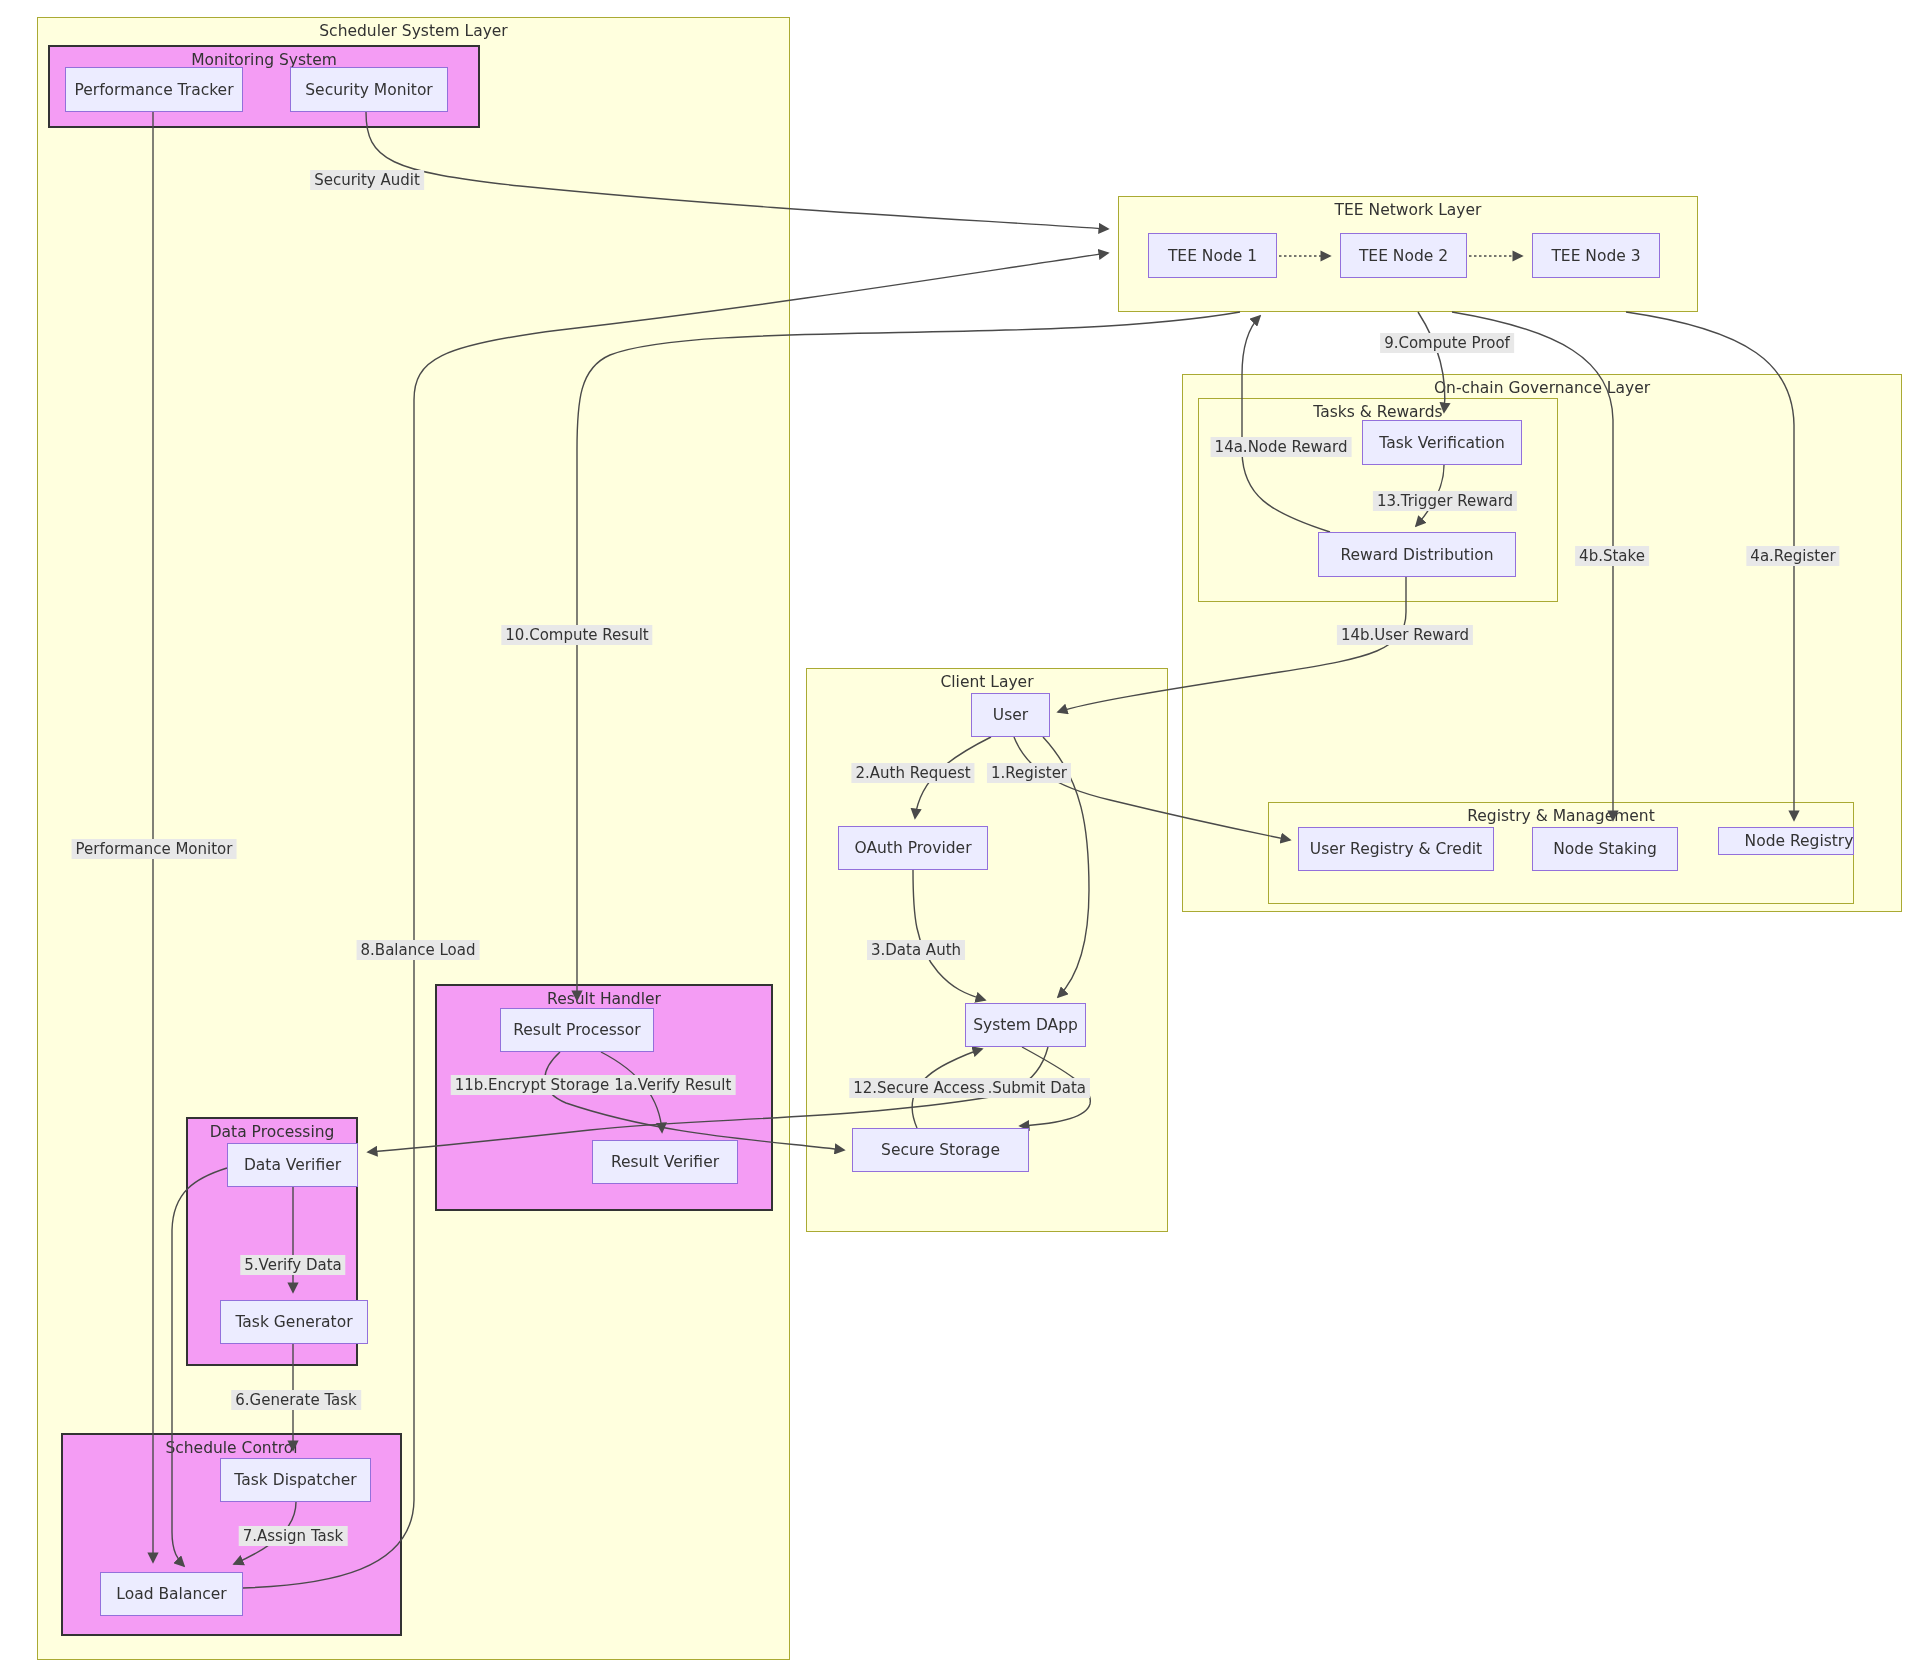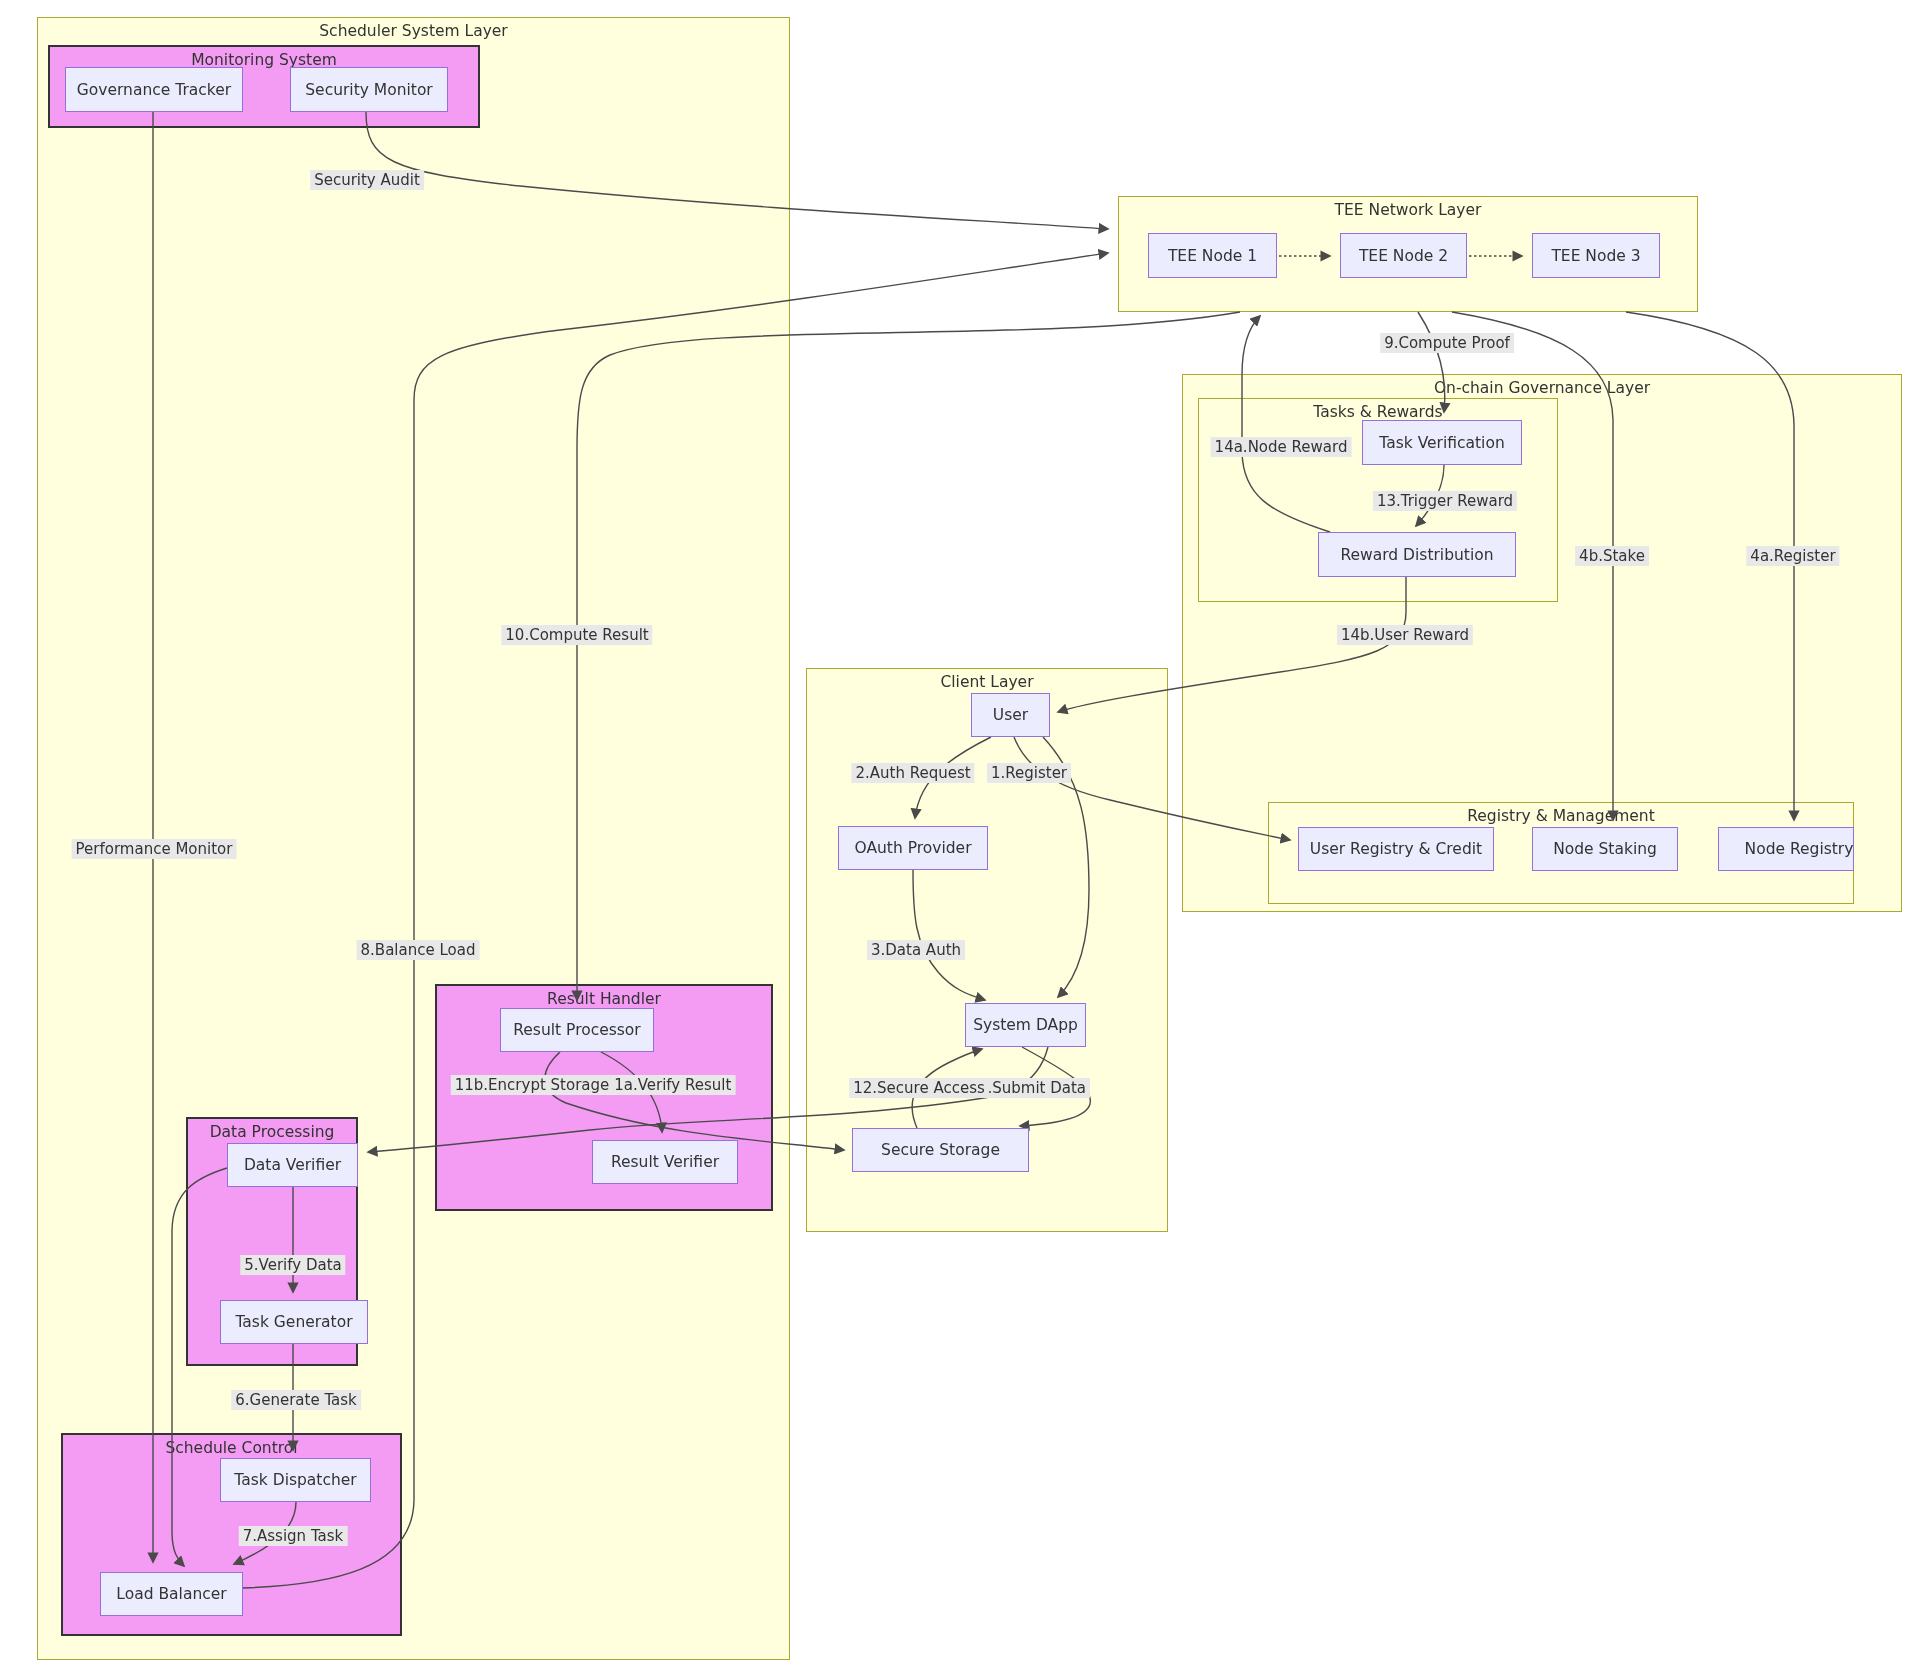--- a/index.html
+++ b/index.html
@@ -38,21 +38,21 @@
   
   #n-pt{left:65px;top:67px;width:178px;height:45px;}
   #n-sm{left:290px;top:67px;width:158px;height:45px;}
   #n-tee1{left:1148px;top:233px;width:129px;height:45px;}
   #n-tee2{left:1340px;top:233px;width:127px;height:45px;}
   #n-tee3{left:1532px;top:233px;width:128px;height:45px;}
   #n-tv{left:1362px;top:420px;width:160px;height:45px;}
   #n-rd{left:1318px;top:532px;width:198px;height:45px;}
   #n-ur{left:1298px;top:827px;width:196px;height:44px;}
   #n-ns{left:1532px;top:827px;width:146px;height:44px;}
-  #n-nr{left:1718px;top:827px;width:136px;height:44px;padding-left:26px;}
+  #n-nr{left:1718px;top:827px;width:136px;height:28px;padding-left:26px;}
   #n-user{left:971px;top:693px;width:79px;height:44px;}
   #n-oauth{left:838px;top:826px;width:150px;height:44px;}
   #n-dapp{left:965px;top:1003px;width:121px;height:44px;}
   #n-ss{left:852px;top:1128px;width:177px;height:44px;}
   #n-rp{left:500px;top:1008px;width:154px;height:44px;}
   #n-rv{left:592px;top:1140px;width:146px;height:44px;}
   #n-dv{left:227px;top:1143px;width:131px;height:44px;}
   #n-tg{left:220px;top:1300px;width:148px;height:44px;}
   #n-td{left:220px;top:1458px;width:151px;height:44px;}
   #n-lb{left:100px;top:1572px;width:143px;height:44px;}
@@ -143,21 +143,21 @@
       <path marker-end="url(#arrow)" d="M601,1052 C640,1072 660,1098 662,1132"></path>
       <path marker-end="url(#arrow)" d="M560,1052 C538,1072 540,1092 566,1103 C660,1135 760,1140 844,1150"></path>
       <path marker-end="url(#arrow)" d="M293,1187 L293,1292"></path>
       <path marker-end="url(#arrow)" d="M293,1344 L293,1450"></path>
       <path marker-end="url(#arrow)" d="M296,1502 C296,1524 280,1544 234,1564"></path>
       <path marker-end="url(#arrow)" d="M243,1588 C330,1585 413,1570 414,1500 L414,400 C414,360 440,345 560,330 C800,302 990,270 1108,253"></path>
       <path marker-end="url(#arrow)" d="M227,1168 C195,1178 173,1192 172,1230 L172,1532 C172,1552 178,1560 184,1566"></path>
     </g>
   </svg>
 
-  <div class="node" id="n-pt">Governance Tracker</div>
+  <div class="node" id="n-pt">Performance Tracker</div>
   <div class="node" id="n-sm">Security Monitor</div>
   <div class="node" id="n-tee1">TEE Node 1</div>
   <div class="node" id="n-tee2">TEE Node 2</div>
   <div class="node" id="n-tee3">TEE Node 3</div>
   <div class="node" id="n-tv">Task Verification</div>
   <div class="node" id="n-rd">Reward Distribution</div>
   <div class="node" id="n-ur">User Registry &amp; Credit</div>
   <div class="node" id="n-ns">Node Staking</div>
   <div class="node" id="n-nr">Node Registry</div>
   <div class="node" id="n-user">User</div>

